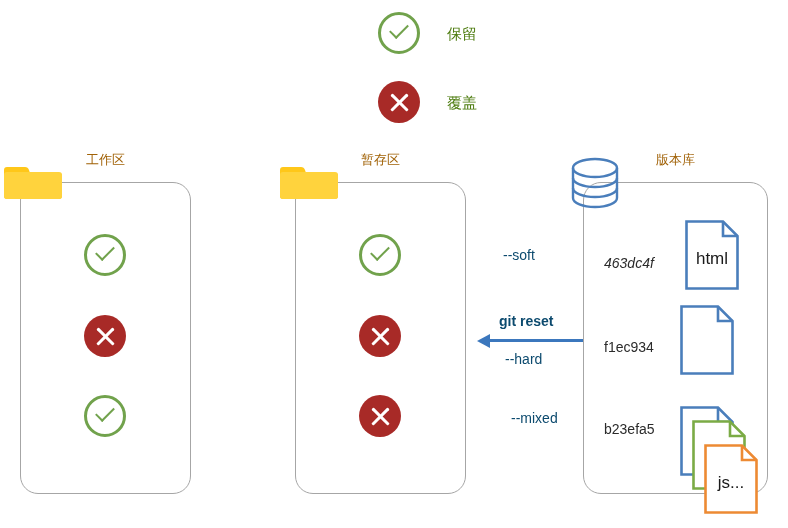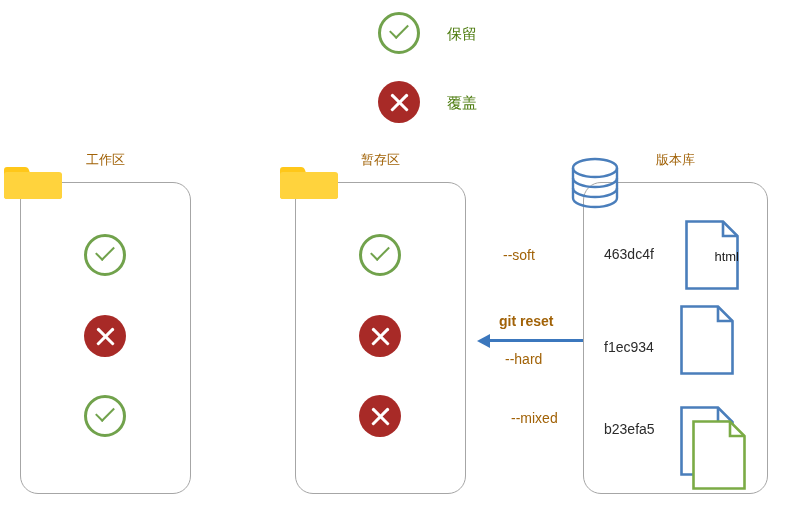--- a/index.html
+++ b/index.html
@@ -102,22 +102,22 @@
   
   .file {
     position: absolute;
     width: 54px;
     height: 70px;
   }
   .file svg { display: block; }
   .file-label {
     position: absolute;
     width: 54px;
-    text-align: right;
-    font-size: 13px;
+    text-align: center;
+    font-size: 17px;
     color: #1a1a1a;
     line-height: 1;
     top: 30px;
     left: 0;
   }
 
   
   .arrow-line {
     position: absolute;
     height: 3px;
@@ -126,21 +126,21 @@
   .arrow-head {
     position: absolute;
     width: 0; height: 0;
     border-top: 7px solid transparent;
     border-bottom: 7px solid transparent;
     border-right: 13px solid #3b77bd;
   }
   .reset-label {
     position: absolute;
     font-size: 14px;
-    color: #a16207;
+    color: #0c4a6e;
     white-space: nowrap;
     line-height: 1;
   }
 </style>
 </head>
 <body>
 
 <div id="canvas">
 
   <div class="legend-row" style="left:378px; top:12px;">
@@ -217,21 +217,21 @@
     <svg width="50" height="52" viewBox="0 0 50 52">
       <g fill="none" stroke="#4a7ebb" stroke-width="2.4">
         <ellipse cx="25" cy="11" rx="22" ry="9"></ellipse>
         <path d="M3 11 L3 41 A22 9 0 0 0 47 41 L47 11"></path>
         <path d="M3 21 A22 9 0 0 0 47 21"></path>
         <path d="M3 31 A22 9 0 0 0 47 31"></path>
       </g>
     </svg>
   </div>
 
-  <div class="hash" style="left:604px; top:247px;">463dc4f</div>
+  <div class="hash" style="left:604px; top:256px;font-style:italic;">463dc4f</div>
   <div class="file" style="left:685px; top:220px;">
     <svg width="54" height="70" viewBox="0 0 54 70">
       <path d="M1.5 1.5 L38 1.5 L52.5 16 L52.5 68.5 L1.5 68.5 Z" fill="#ffffff" stroke="#4a7ebb" stroke-width="2.6" stroke-linejoin="miter"></path>
       <path d="M38 1.5 L38 16 L52.5 16" fill="none" stroke="#4a7ebb" stroke-width="2.6"></path>
     </svg>
     <div class="file-label">html</div>
   </div>
 
   <div class="hash" style="left:604px; top:340px;">f1ec934</div>
   <div class="file" style="left:680px; top:305px;">
@@ -247,14 +247,21 @@
       <path d="M1.5 1.5 L38 1.5 L52.5 16 L52.5 68.5 L1.5 68.5 Z" fill="#ffffff" stroke="#4a7ebb" stroke-width="2.6" stroke-linejoin="miter"></path>
       <path d="M38 1.5 L38 16 L52.5 16" fill="none" stroke="#4a7ebb" stroke-width="2.6"></path>
     </svg>
   </div>
   <div class="file" style="left:692px; top:420px;">
     <svg width="54" height="70" viewBox="0 0 54 70">
       <path d="M1.5 1.5 L38 1.5 L52.5 16 L52.5 68.5 L1.5 68.5 Z" fill="#ffffff" stroke="#7bab45" stroke-width="2.6" stroke-linejoin="miter"></path>
       <path d="M38 1.5 L38 16 L52.5 16" fill="none" stroke="#7bab45" stroke-width="2.6"></path>
     </svg>
   </div>
+  <div class="file" style="left:704px; top:444px;">
+    <svg width="54" height="70" viewBox="0 0 54 70">
+      <path d="M1.5 1.5 L38 1.5 L52.5 16 L52.5 68.5 L1.5 68.5 Z" fill="#ffffff" stroke="#ed8a33" stroke-width="2.6" stroke-linejoin="miter"></path>
+      <path d="M38 1.5 L38 16 L52.5 16" fill="none" stroke="#ed8a33" stroke-width="2.6"></path>
+    </svg>
+    <div class="file-label">js...</div>
+  </div>
 
 </div>
 
 </body></html>

